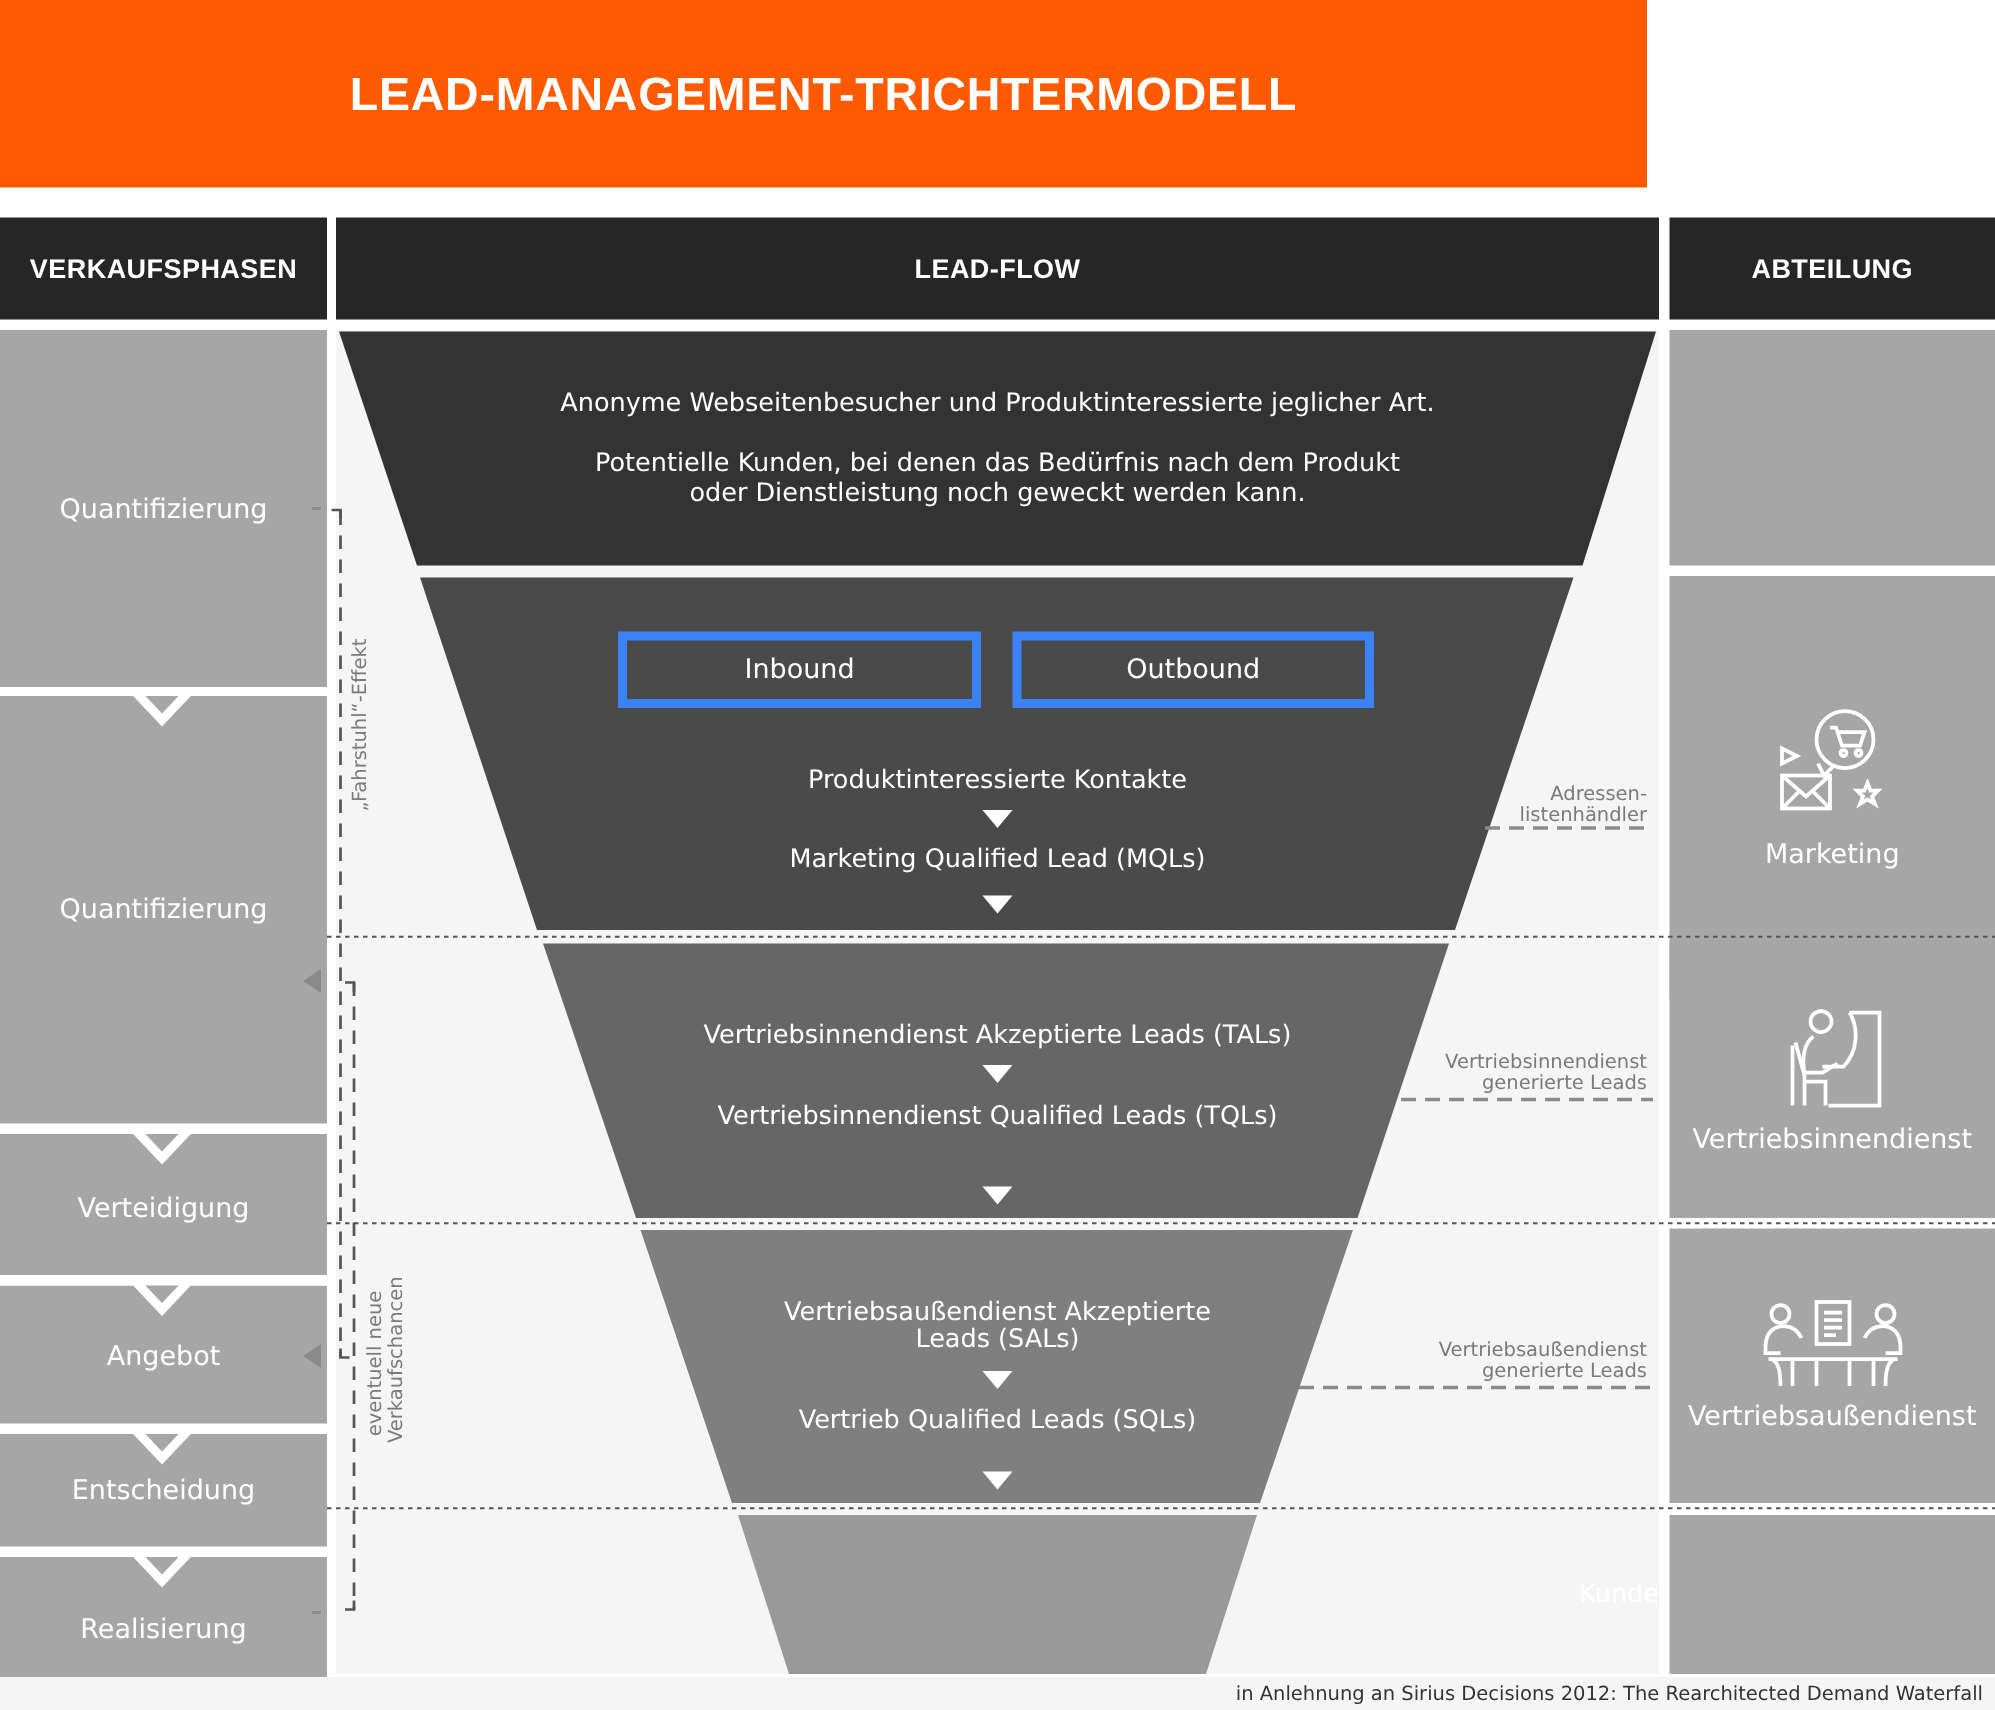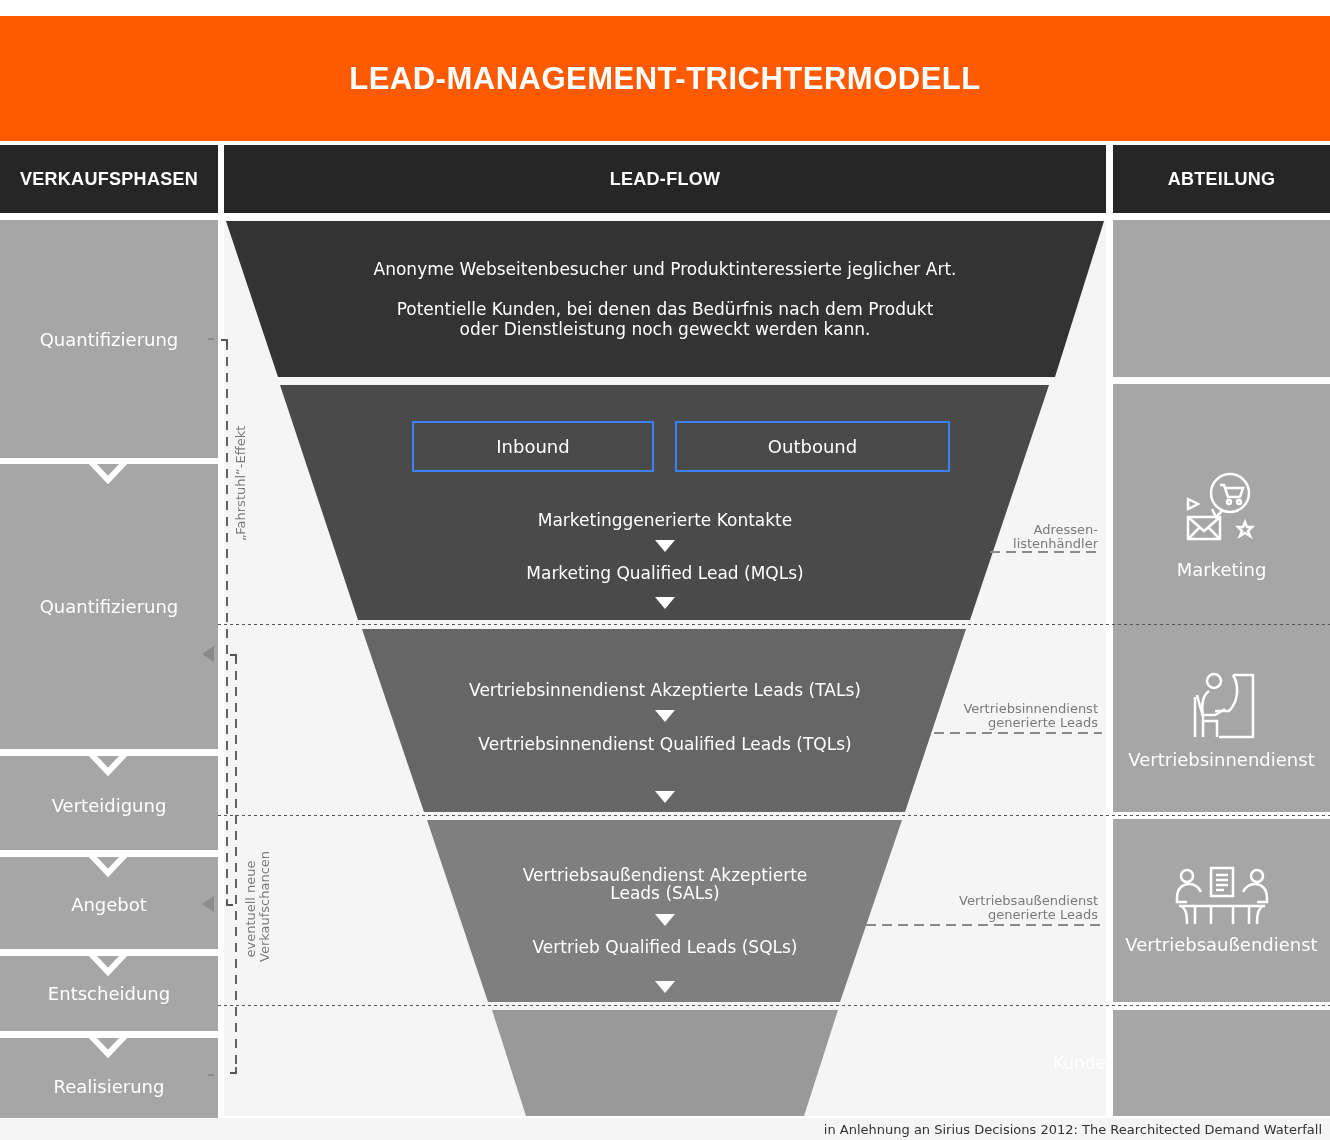--- a/index.html
+++ b/index.html
@@ -1,37 +1,37 @@
 <!DOCTYPE html>
 <html><head>
 <meta charset="utf-8">
 <style>
   * { box-sizing: border-box; margin: 0; padding: 0; }
   html, body { width: 1330px; height: 1140px; background: #ffffff; overflow: hidden; }
   body { position: relative; font-family: "DejaVu Sans", sans-serif; color: #ffffff; }
 
   .abs { position: absolute; }
 
-  .banner { left: 0; top: 0; width: 1330px; height: 125px; background: #ff5a00; display: flex; align-items: center; justify-content: center; margin-top: 16px; }
+  .banner { left: 0; top: 0; width: 1098px; height: 125px; background: #ff5a00; display: flex; align-items: center; justify-content: center; }
   .banner-title { font-family: "Liberation Sans", sans-serif; font-weight: bold; font-size: 31px; letter-spacing: 0.5px; color: #fff; }
 
   .hdr { top: 145px; height: 68px; background: #262626; display: flex; align-items: center; justify-content: center; font-family: "Liberation Sans", sans-serif; font-size: 18px; font-weight: bold; letter-spacing: 0.3px; color: #fff; }
 
   .center-bg { left: 224px; top: 220px; width: 882px; height: 896px; background: #f5f5f5; }
 
   .phase { left: 0; width: 218px; background: #a6a6a6; display: flex; align-items: center; justify-content: center; font-size: 18px; color: #fff; }
 
   .dept { left: 1113px; width: 217px; background: #a6a6a6; display: flex; flex-direction: column; align-items: center; justify-content: center; font-size: 18px; color: #fff; }
   .dept svg { margin-bottom: 8px; }
 
   .ftext { position: absolute; left: 224px; width: 882px; text-align: center; color: #fff; font-size: 17px; line-height: 20px; }
 
   .tri { position: absolute; width: 0; height: 0; border-left: 10px solid transparent; border-right: 10px solid transparent; border-top: 12px solid #ffffff; }
 
-  .io-btn { position: absolute; top: 421px; height: 51px; border: 2px solid #3b82f6; display: flex; align-items: center; justify-content: center; font-size: 18px; color: #fff; background: transparent; }
+  .io-btn { position: absolute; top: 421px; height: 51px; border: 6px solid #3b82f6; display: flex; align-items: center; justify-content: center; font-size: 18px; color: #fff; background: transparent; }
 
   .side-note { position: absolute; color: #7a7a7a; font-size: 13px; line-height: 14px; text-align: right; }
 
   .vert-label { position: absolute; color: #7a7a7a; font-size: 13px; line-height: 14px; transform: rotate(-90deg); transform-origin: left top; white-space: nowrap; text-align: center; }
 
   .footer { position: absolute; left: 0; top: 1118px; width: 1330px; height: 22px; background: #f5f5f5; }
   .footer-text { position: absolute; right: 8px; top: 1122px; font-size: 13px; color: #333; }
 </style>
 </head>
 <body>
@@ -159,22 +159,22 @@
     <polyline points="230,655 236,655 236,661"></polyline>
     <polyline points="236,1067 236,1073 230,1073"></polyline>
   </g>
 </svg>
 
 <div class="ftext" style="top:259px;">Anonyme Webseitenbesucher und Produktinteressierte jeglicher Art.</div>
 <div class="ftext" style="top:299px;">Potentielle Kunden, bei denen das Bedürfnis nach dem Produkt</div>
 <div class="ftext" style="top:319px;">oder Dienstleistung noch geweckt werden kann.</div>
 
 <div class="io-btn" style="left:412px;width:242px;">Inbound</div>
-<div class="io-btn" style="left:675px;width:275px;">Outbound</div>
-<div class="ftext" style="top:510px;">Marketinggenerierte Kontakte</div>
+<div class="io-btn" style="left:675px;width:241px;">Outbound</div>
+<div class="ftext" style="top:510px;">Produktinteressierte Kontakte</div>
 <div class="tri" style="left:655px;top:540px;"></div>
 <div class="ftext" style="top:563px;">Marketing Qualified Lead (MQLs)</div>
 <div class="tri" style="left:655px;top:597px;"></div>
 
 <div class="ftext" style="top:680px;">Vertriebsinnendienst Akzeptierte Leads (TALs)</div>
 <div class="tri" style="left:655px;top:710px;"></div>
 <div class="ftext" style="top:734px;">Vertriebsinnendienst Qualified Leads (TQLs)</div>
 <div class="tri" style="left:655px;top:791px;"></div>
 
 <div class="ftext" style="top:866px;line-height:18px;">Vertriebsaußendienst Akzeptierte</div>

